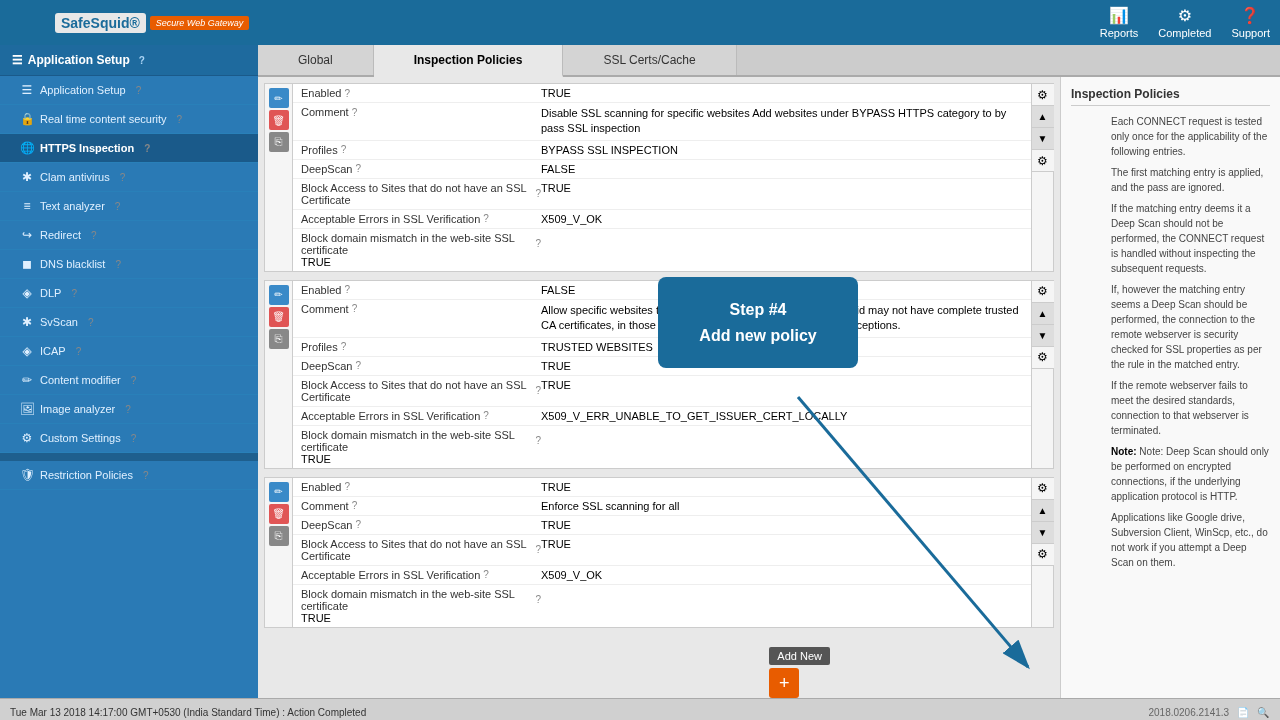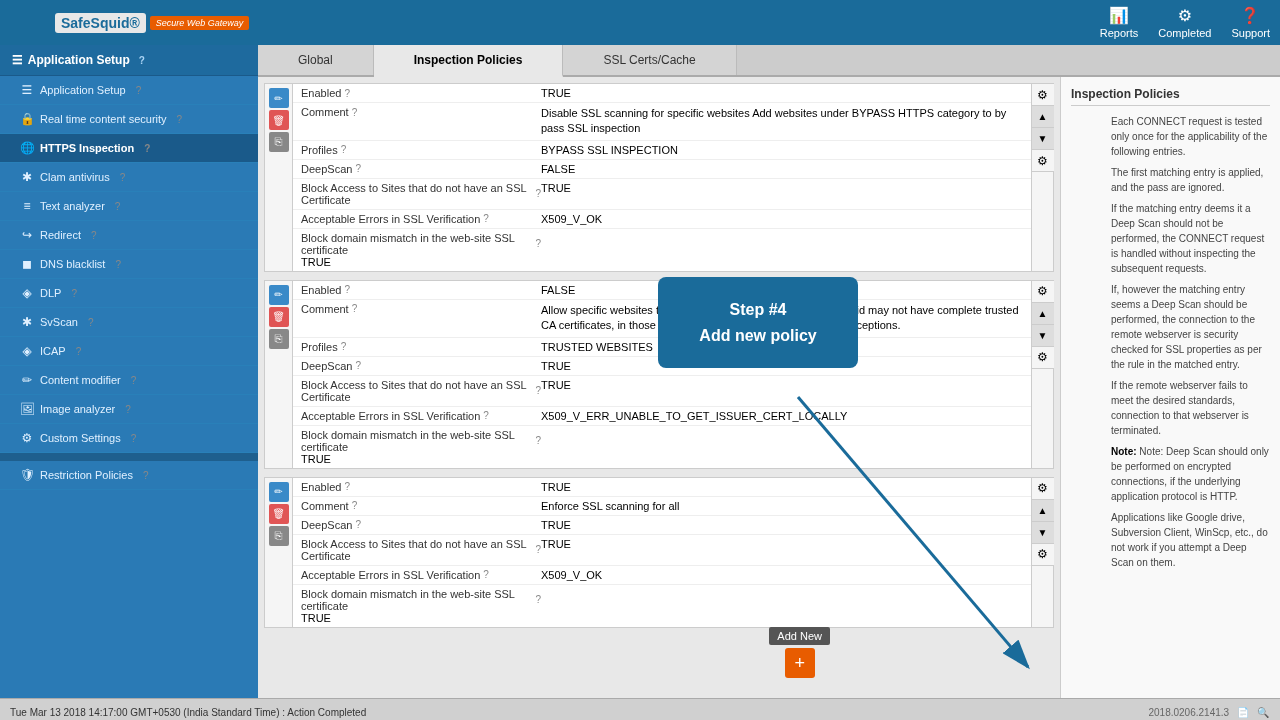--- a/index.html
+++ b/index.html
@@ -287,25 +287,24 @@
     .bottom-right {
       display: flex;
       align-items: center;
       gap: 8px;
       color: #666;
     }
 
     
     .add-new-area {
       position: absolute;
-      bottom: 20px;
+      bottom: 0;
       right: 230px;
       display: flex;
       flex-direction: column;
-      align-items: center;
     }
     .add-new-tooltip {
       background: #555;
       color: white;
       padding: 3px 8px;
       font-size: 11px;
       border-radius: 2px;
       margin-bottom: 3px;
     }
     .add-new-btn {

